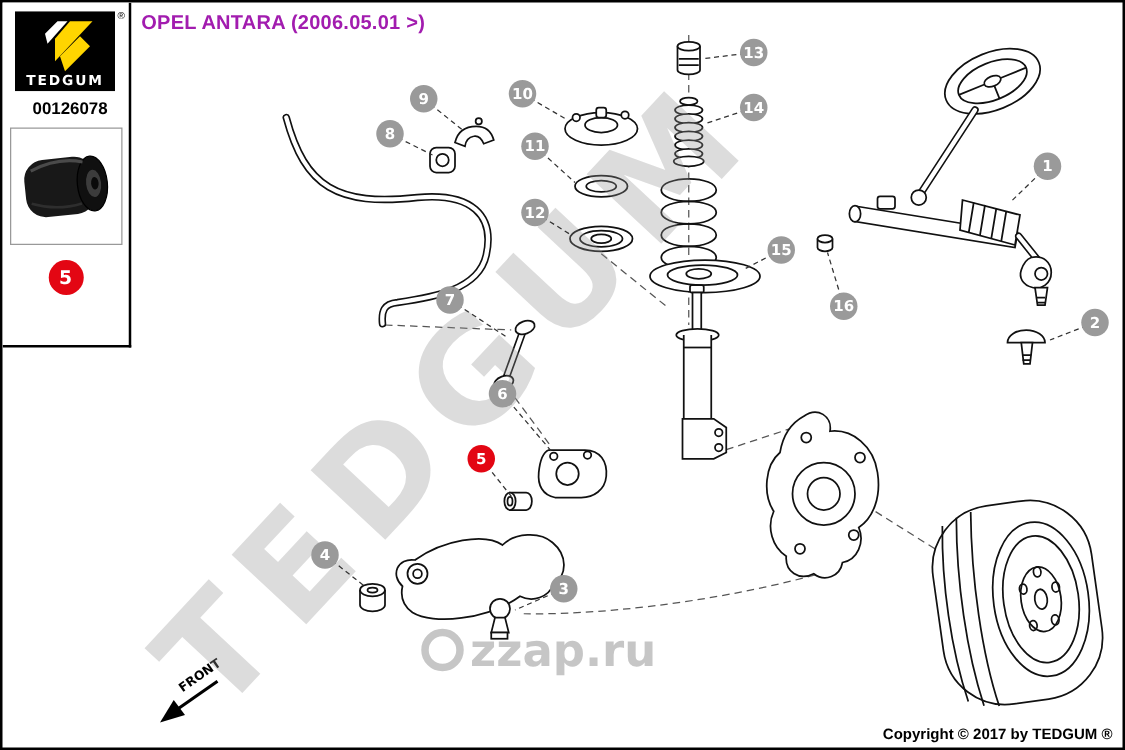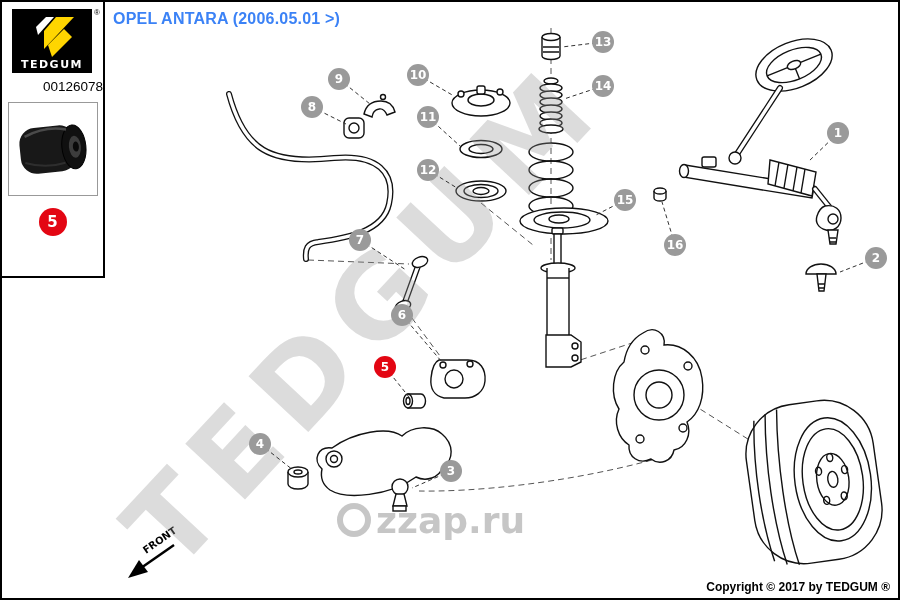--- a/index.html
+++ b/index.html
@@ -7,26 +7,26 @@
   .page{position:relative;width:900px;height:600px;border:2px solid #000;box-sizing:border-box;background:#fff;overflow:hidden;}
   .art{position:absolute;left:0;top:0;z-index:0;}
   .wm{position:absolute;left:0;top:0;z-index:1;pointer-events:none;}
   #callout-layer{position:absolute;left:0;top:0;z-index:2;}
   
   .panel{position:absolute;left:0;top:0;width:103px;height:276px;background:#fff;
          border-right:2px solid #000;border-bottom:2px solid #000;box-sizing:border-box;z-index:3;}
   .logo{margin:7px 0 0 10px;width:80px;height:64px;}
   .logo-text{font-family:"DejaVu Sans",sans-serif;font-weight:bold;font-size:11px;fill:#fff;letter-spacing:1.5px;}
   .reg{position:absolute;top:6px;right:3px;font-size:8px;color:#000;}
-  .part-no{margin-top:6px;text-align:right;font-weight:normal;font-size:13.5px;color:#000;}
+  .part-no{margin-top:6px;text-align:left;font-weight:bold;font-size:13.5px;color:#000;padding-left:24px;}
   .photo{margin:8px auto 0;width:88px;height:92px;border:1px solid #999;display:flex;align-items:center;justify-content:center;background:#fff;}
   .badge-5{margin:12px auto 0;width:28px;height:28px;border-radius:50%;background:#e30613;color:#fff;
            font-family:"DejaVu Sans",sans-serif;font-weight:bold;font-size:15px;display:flex;align-items:center;justify-content:center;}
   
-  .title{position:absolute;left:111px;top:8px;font-size:16px;font-weight:bold;color:#3b82f6;z-index:3;letter-spacing:.2px;}
+  .title{position:absolute;left:111px;top:8px;font-size:16px;font-weight:bold;color:#a21caf;z-index:3;letter-spacing:.2px;}
   .copyright{position:absolute;right:8px;bottom:4px;font-size:12px;font-weight:bold;color:#000;z-index:3;}
   
   .ln{stroke:#111;stroke-width:1.4;fill:none;}
   .fl{stroke:#111;stroke-width:1.4;fill:#fff;}
   .tube-o{fill:none;stroke:#111;stroke-width:6;stroke-linecap:round;}
   .tube-i{fill:none;stroke:#fff;stroke-width:3.4;stroke-linecap:round;}
   .dashes line,.dashes path{stroke:#555;stroke-width:1;stroke-dasharray:6 4;fill:none;}
   .front-label{font-family:"DejaVu Sans",sans-serif;font-weight:bold;font-size:10px;fill:#000;}
   
   .wm-brand{font-family:"DejaVu Sans",sans-serif;font-weight:bold;font-size:112px;letter-spacing:16px;fill:rgba(145,145,145,0.32);}

